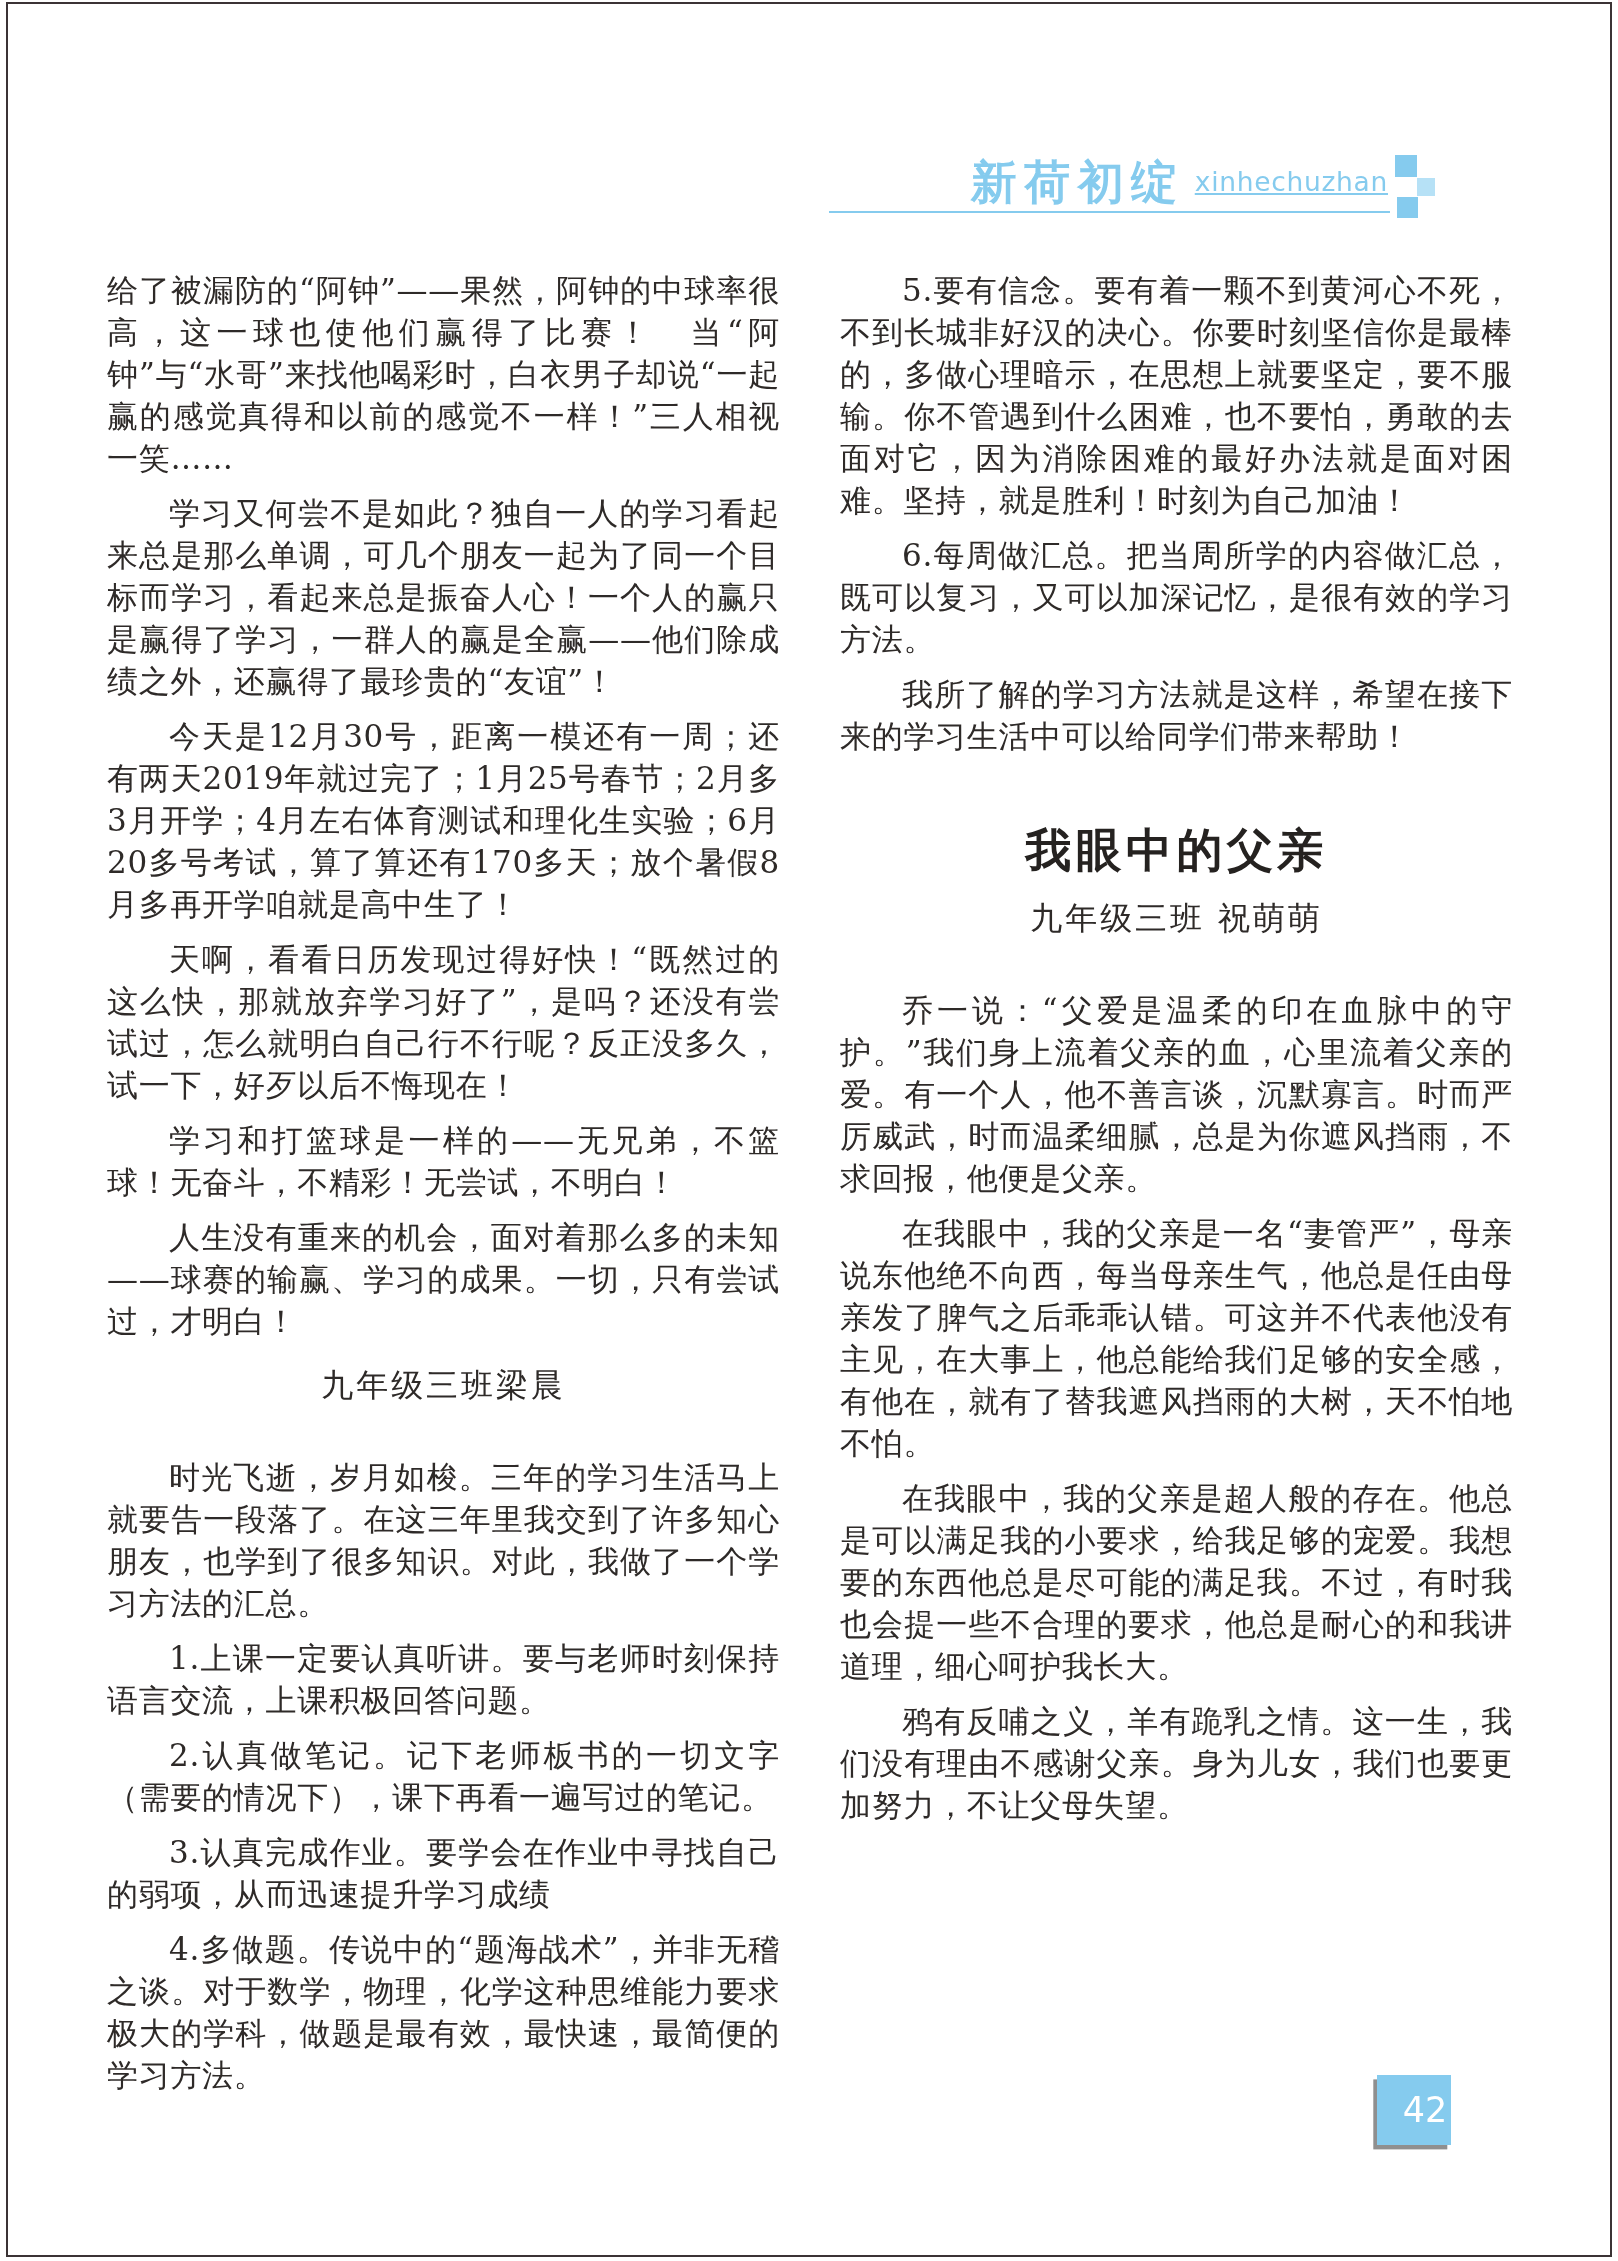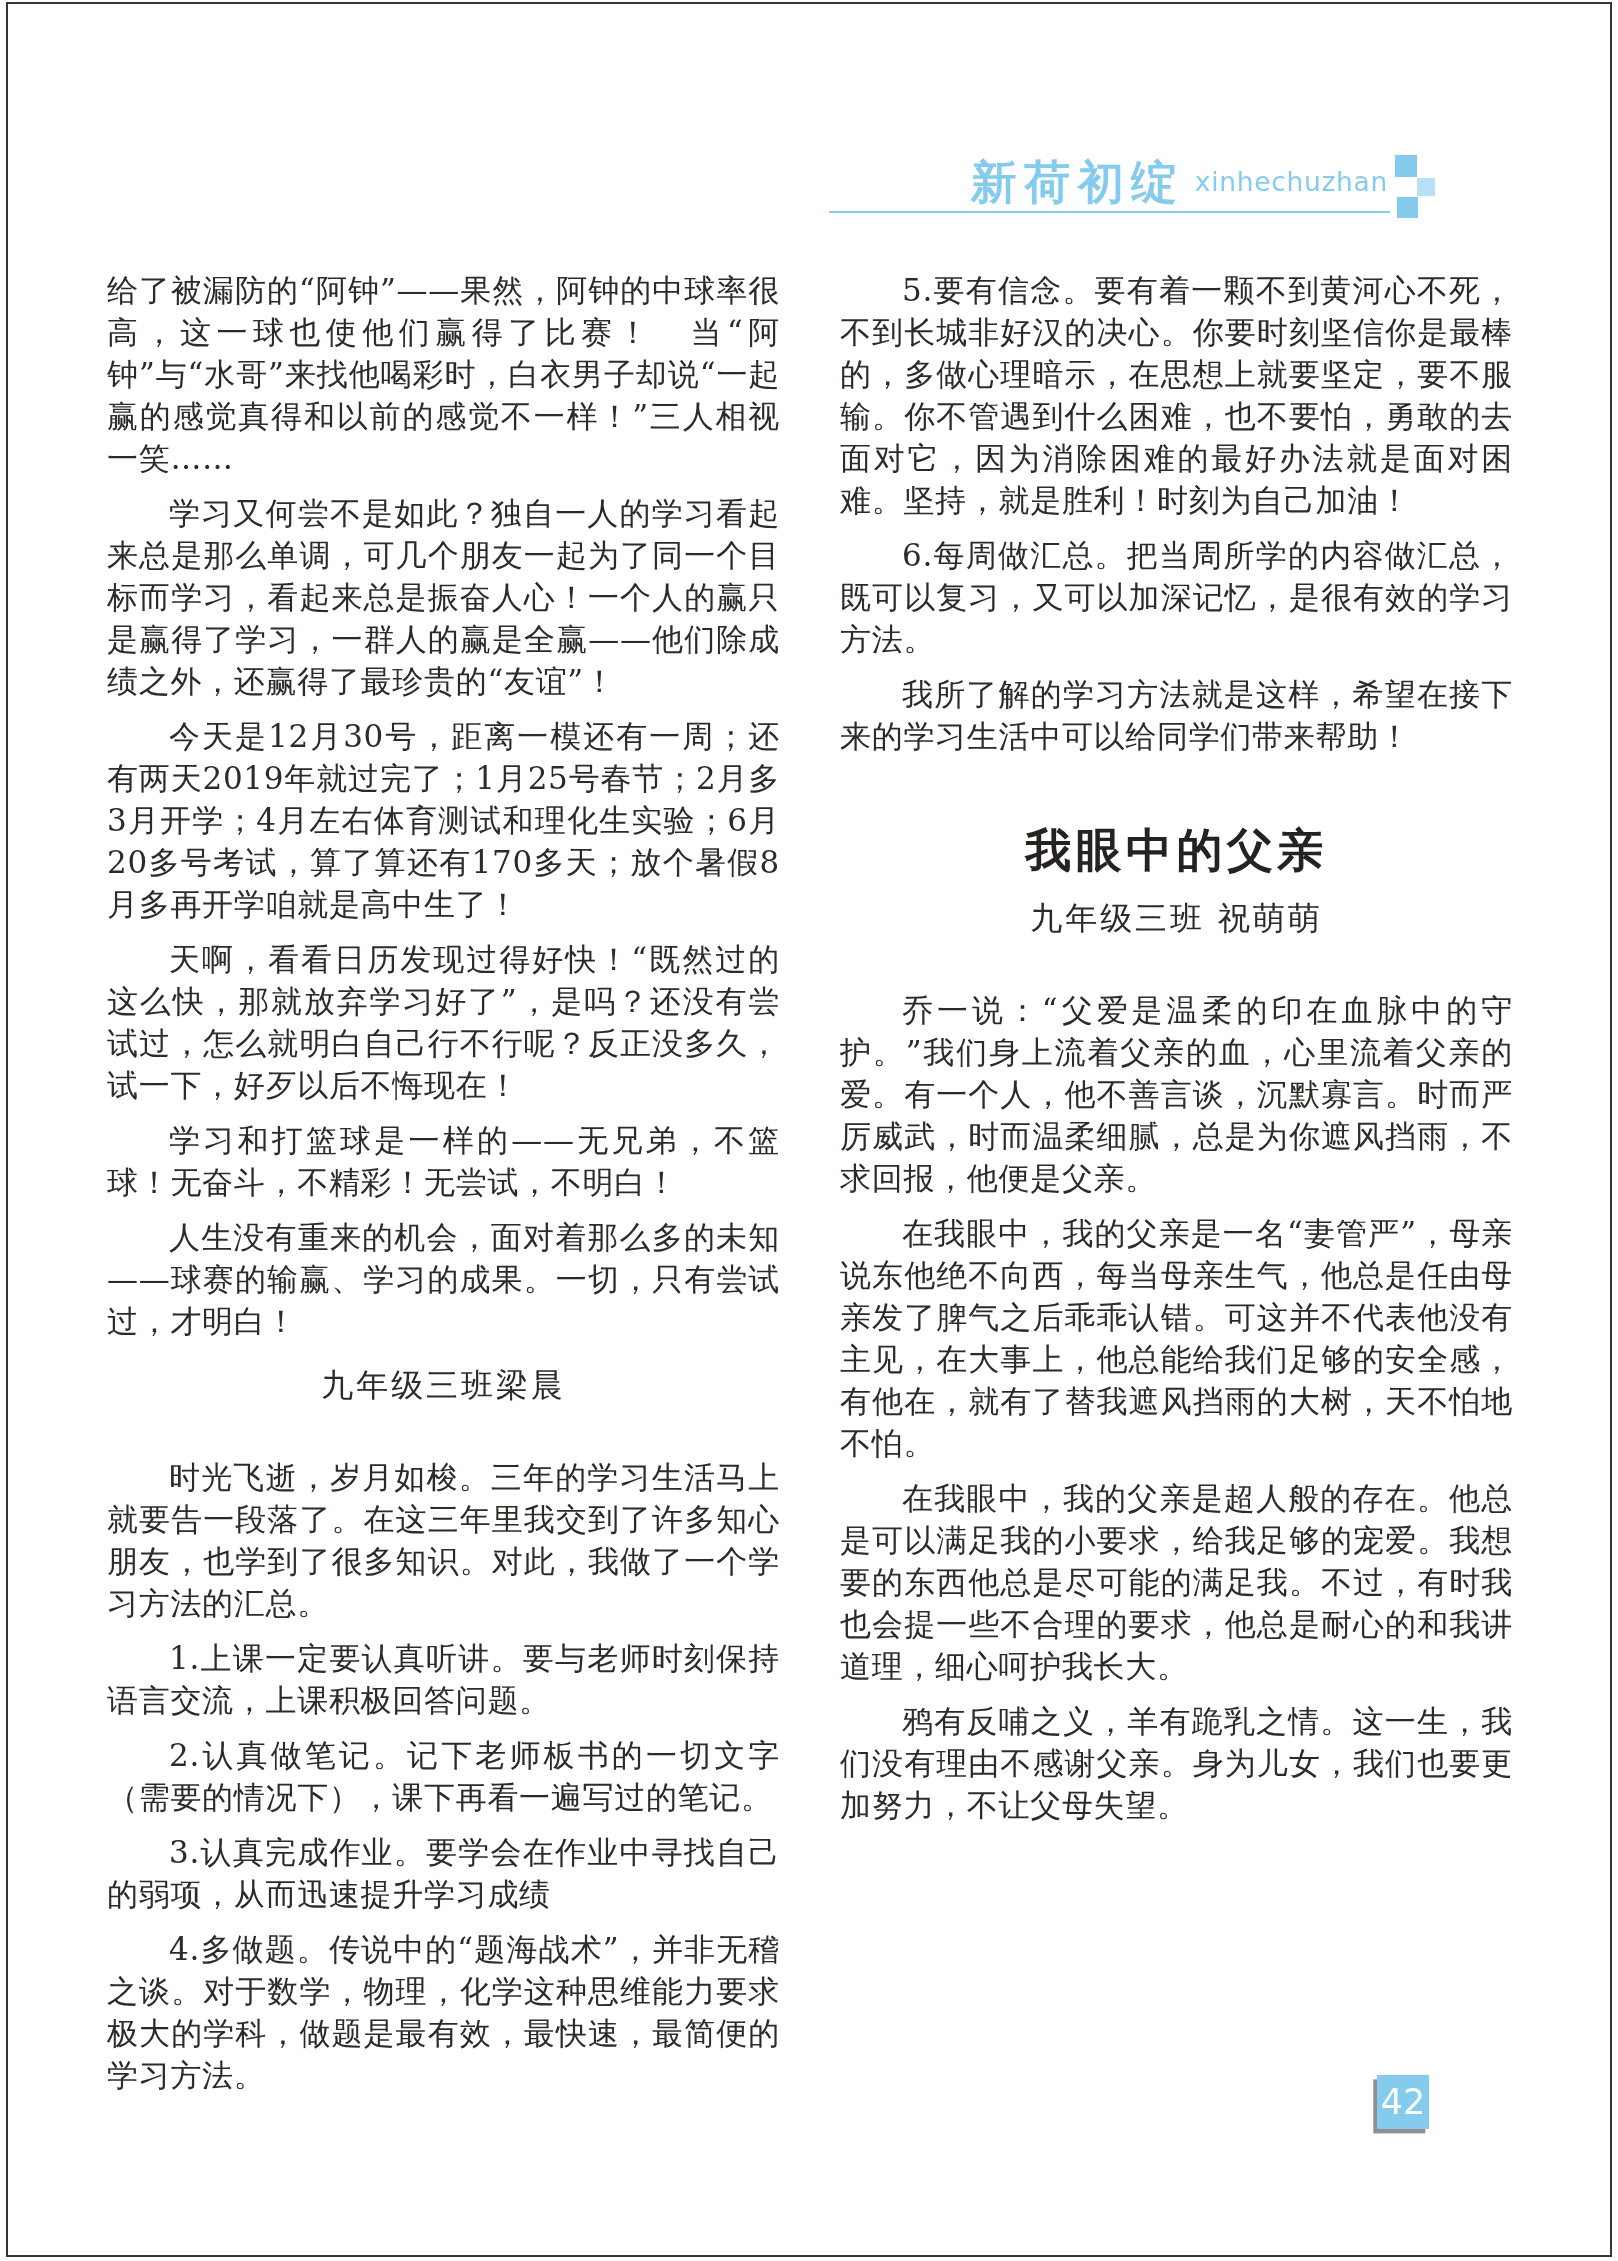--- a/index.html
+++ b/index.html
@@ -21,21 +21,21 @@
     position:absolute;left:829px;top:151px;width:559px;height:62px;
     display:flex;align-items:center;justify-content:flex-end;
   }
   .logo-cn{
     font-family:"DejaVu Sans","Liberation Sans",sans-serif;
     font-weight:bold;font-size:46px;line-height:1;
     letter-spacing:7.4px;
   }
   .logo-py{
     font-family:"DejaVu Sans","Liberation Sans",sans-serif;
-    font-size:26.5px;line-height:1.1;margin-left:10.3px;letter-spacing:0.7px;
+    font-size:26.5px;line-height:1.1;margin-left:10.3px;letter-spacing:0.7px;text-decoration:underline;
   }
   .logo-underline{
     position:absolute;left:829px;top:211px;width:561px;height:2.2px;
   }
   .sq{position:absolute;}
   .sq.s1{left:1395px;top:155px;width:22px;height:22px;}
   .sq.s2{left:1417px;top:178px;width:17.7px;height:17.7px;opacity:.85;}
   .sq.s3{left:1397px;top:197px;width:20.6px;height:20.6px;}
   
   .col{
@@ -62,26 +62,27 @@
   .section-author{
     margin-top:23.5px;
     text-align:center;
     font-size:32px;line-height:1.2;
     letter-spacing:2.9px;color:#2e2a28;
   }
   .section-body{margin-top:52px;}
   
   .pageno{
     position:absolute;left:1377px;top:2075px;
-    width:52px;height:54px;
+    width:52px;height:70px;
     display:flex;align-items:center;justify-content:center;
     color:#ffffff;
     font-family:"DejaVu Sans","Liberation Sans",sans-serif;
     font-size:35px;
     box-shadow:-3.7px 4.4px 0 #8f8f8f;
+    padding-left:22px;
   }
 </style>
 </head>
 <body>
 
 <div class="page">
   <div class="frame"></div>
 
   <div class="logo-row">
     <span class="logo-cn" style="color: rgb(133, 203, 238);">新荷初绽</span>

